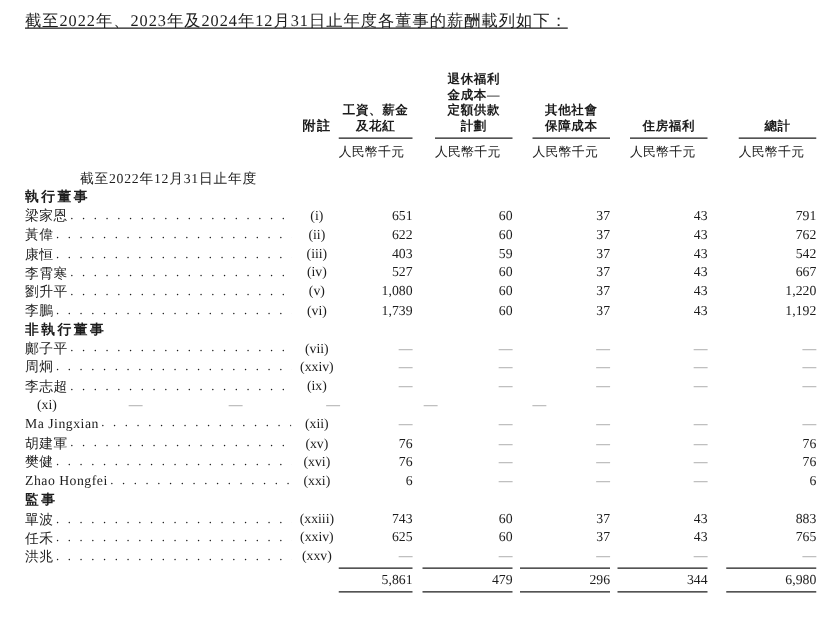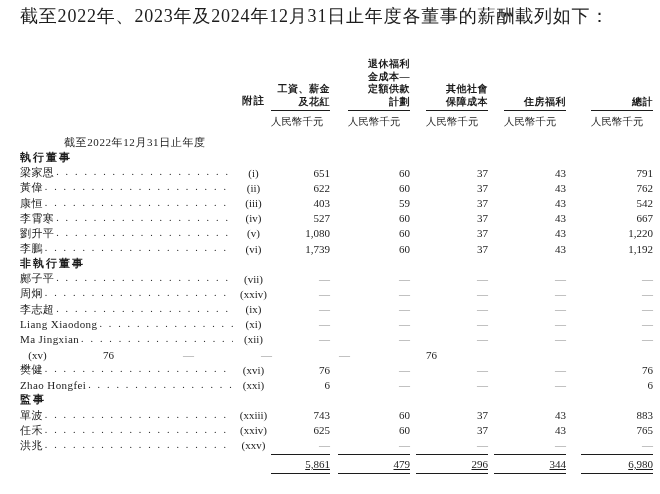--- a/index.html
+++ b/index.html
@@ -7,24 +7,25 @@
     position:relative;
     width:660px;height:494px;
     background:#ffffff;
     font-family:"Liberation Serif","DejaVu Serif",serif;
     color:#1c1c1c;
     box-sizing:border-box;
     padding:8px 7px 0 20px;
     overflow:hidden;
   }
   .title{
-    font-size:18px;
+    font-size:13px;
     letter-spacing:0.8px;
     line-height:17px;
     white-space:nowrap;
+    text-decoration:underline;
   }
   
   .header-row{
     display:flex;
     align-items:flex-end;
     margin-top:24px;
     margin-bottom:6px;
   }
   .c-name{flex:1;min-width:0;}
   .c-note{width:35px;text-align:center;white-space:nowrap;}
@@ -33,20 +34,21 @@
   .v2{width:80px;}
   .v3{width:78px;}
   .v4{width:78px;}
   .v5{width:87px;}
   .hwrap{display:flex;flex-direction:column;margin-left:auto;width:62px;max-width:100%;}
   .v1 .hwrap{width:59px;}
   .htext{
     font-weight:bold;
     font-size:10px;
     line-height:12.5px;
+    text-align:center;
     white-space:pre-line;
     letter-spacing:0.5px;
   }
   .hrule{border-bottom:1.3px solid #1c1c1c;margin-top:2px;}
   .hunit{
     font-weight:normal;
     font-size:10.3px;
     text-align:left;
     margin-top:4px;
     white-space:nowrap;
@@ -86,21 +88,20 @@
   }
   .row-total .val{
     display:block;
     margin-left:auto;
     width:72px;
     max-width:100%;
     text-align:right;
     border-top:1.2px solid #1c1c1c;
     border-bottom:1.2px solid #1c1c1c;
     padding:2.5px 0 3.5px;
-    text-decoration:underline;
   }
 </style>
 </head>
 <body>
 
 <div class="page">
   <div class="title">截至2022年、2023年及2024年12月31日止年度各董事的薪酬載列如下：</div>
 
   <div>
     <div class="header-row">
@@ -288,44 +289,44 @@
           <span class="leader"></span>
         </div>
         <div class="c-note">(ix)</div>
         <div class="c-v v1"><span class="val dash">—</span></div>
         <div class="c-v v2"><span class="val dash">—</span></div>
         <div class="c-v v3"><span class="val dash">—</span></div>
         <div class="c-v v4"><span class="val dash">—</span></div>
         <div class="c-v v5"><span class="val dash">—</span></div>
       </div>
       <div class="row row-person">
-        <div class="c-name">
-          <span class="nm">Liang Xiaodong</span>
-          <span class="leader"></span>
-        </div>
         <div class="c-note">(xi)</div>
         <div class="c-v v1"><span class="val dash">—</span></div>
         <div class="c-v v2"><span class="val dash">—</span></div>
         <div class="c-v v3"><span class="val dash">—</span></div>
         <div class="c-v v4"><span class="val dash">—</span></div>
         <div class="c-v v5"><span class="val dash">—</span></div>
       </div>
       <div class="row row-person">
         <div class="c-name">
           <span class="nm">Ma Jingxian</span>
           <span class="leader"></span>
         </div>
         <div class="c-note">(xii)</div>
         <div class="c-v v1"><span class="val dash">—</span></div>
         <div class="c-v v2"><span class="val dash">—</span></div>
         <div class="c-v v3"><span class="val dash">—</span></div>
         <div class="c-v v4"><span class="val dash">—</span></div>
         <div class="c-v v5"><span class="val dash">—</span></div>
       </div>
       <div class="row row-person">
+        <div class="c-name">
+          <span class="nm">胡建軍</span>
+          <span class="leader"></span>
+        </div>
         <div class="c-note">(xv)</div>
         <div class="c-v v1"><span class="val">76</span></div>
         <div class="c-v v2"><span class="val dash">—</span></div>
         <div class="c-v v3"><span class="val dash">—</span></div>
         <div class="c-v v4"><span class="val dash">—</span></div>
         <div class="c-v v5"><span class="val">76</span></div>
       </div>
       <div class="row row-person">
         <div class="c-name">
           <span class="nm">樊健</span>

